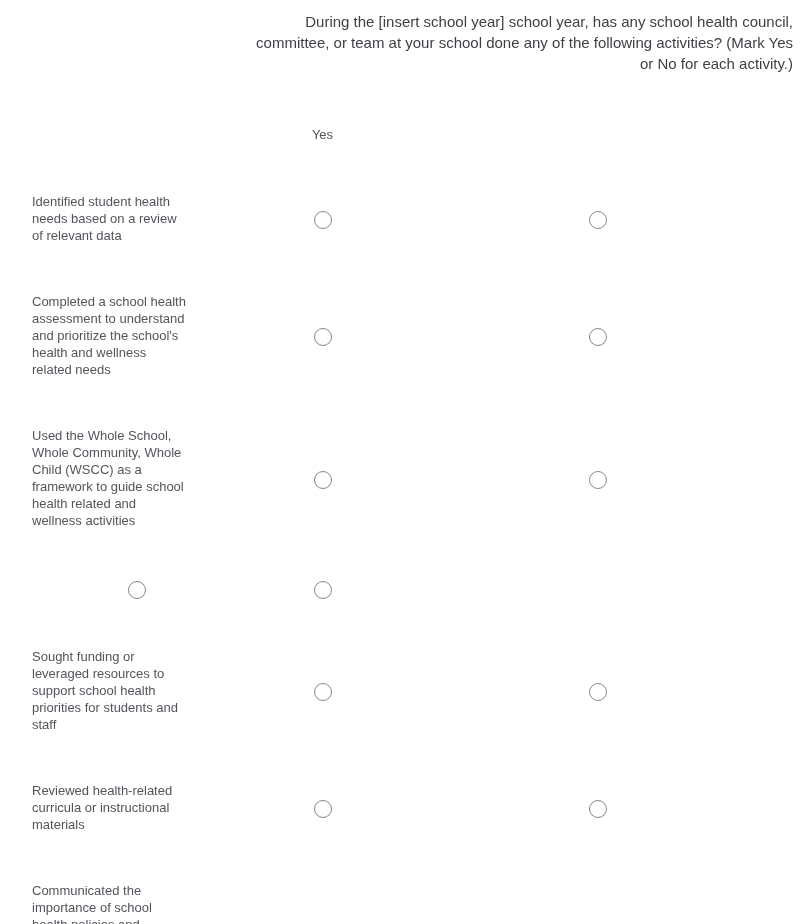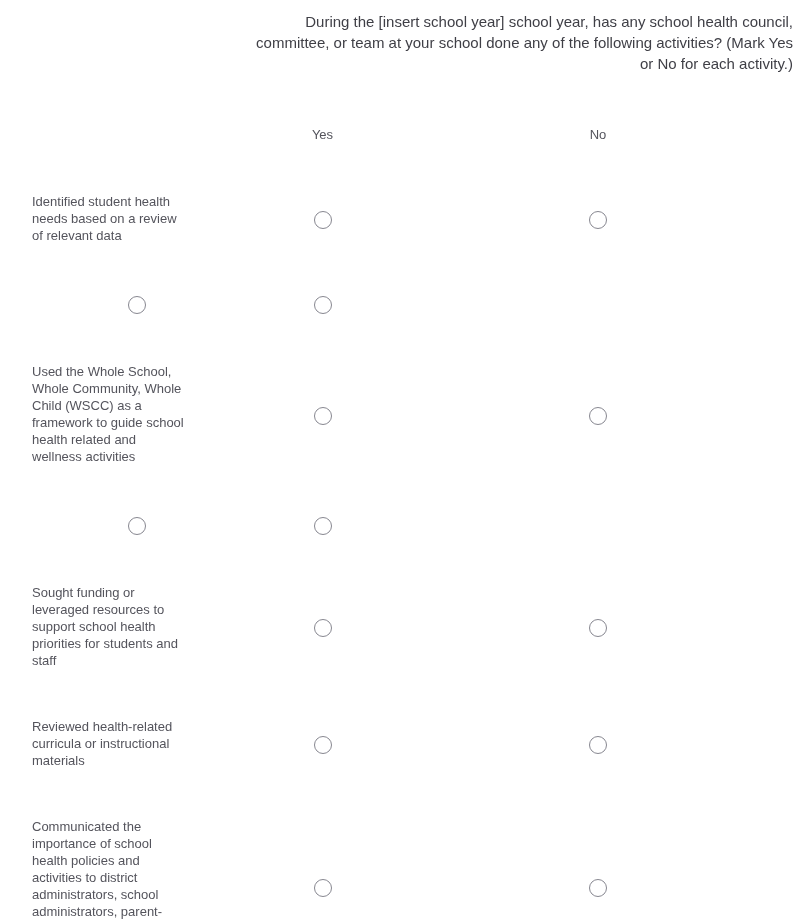--- a/index.html
+++ b/index.html
@@ -89,36 +89,40 @@
 
   <div class="question-text">During the [insert school year] school year, has any school health council,
 committee, or team at your school done any of the following activities? (Mark Yes
 or No for each activity.)</div>
 
   <div>
 
     <div class="matrix-header">
       <div class="label-cell"></div>
       <div class="choice-cell col-header">Yes</div>
-      <div class="choice-cell col-header">No</div>
     </div>
 
     <div class="matrix-row">
       <div class="label-cell">Identified student health
 needs based on a review
 of relevant data</div>
       <div class="choice-cell">
           <span class="radio" role="radio" aria-checked="false"></span>
         </div>
       <div class="choice-cell">
           <span class="radio" role="radio" aria-checked="false"></span>
         </div>
     </div>
 
     <div class="matrix-row">
+      <div class="label-cell">Completed a school health
+assessment to understand
+and prioritize the school's
+health and wellness
+related needs</div>
       <div class="choice-cell">
           <span class="radio" role="radio" aria-checked="false"></span>
         </div>
       <div class="choice-cell">
           <span class="radio" role="radio" aria-checked="false"></span>
         </div>
     </div>
 
     <div class="matrix-row">
       <div class="label-cell">Used the Whole School,

